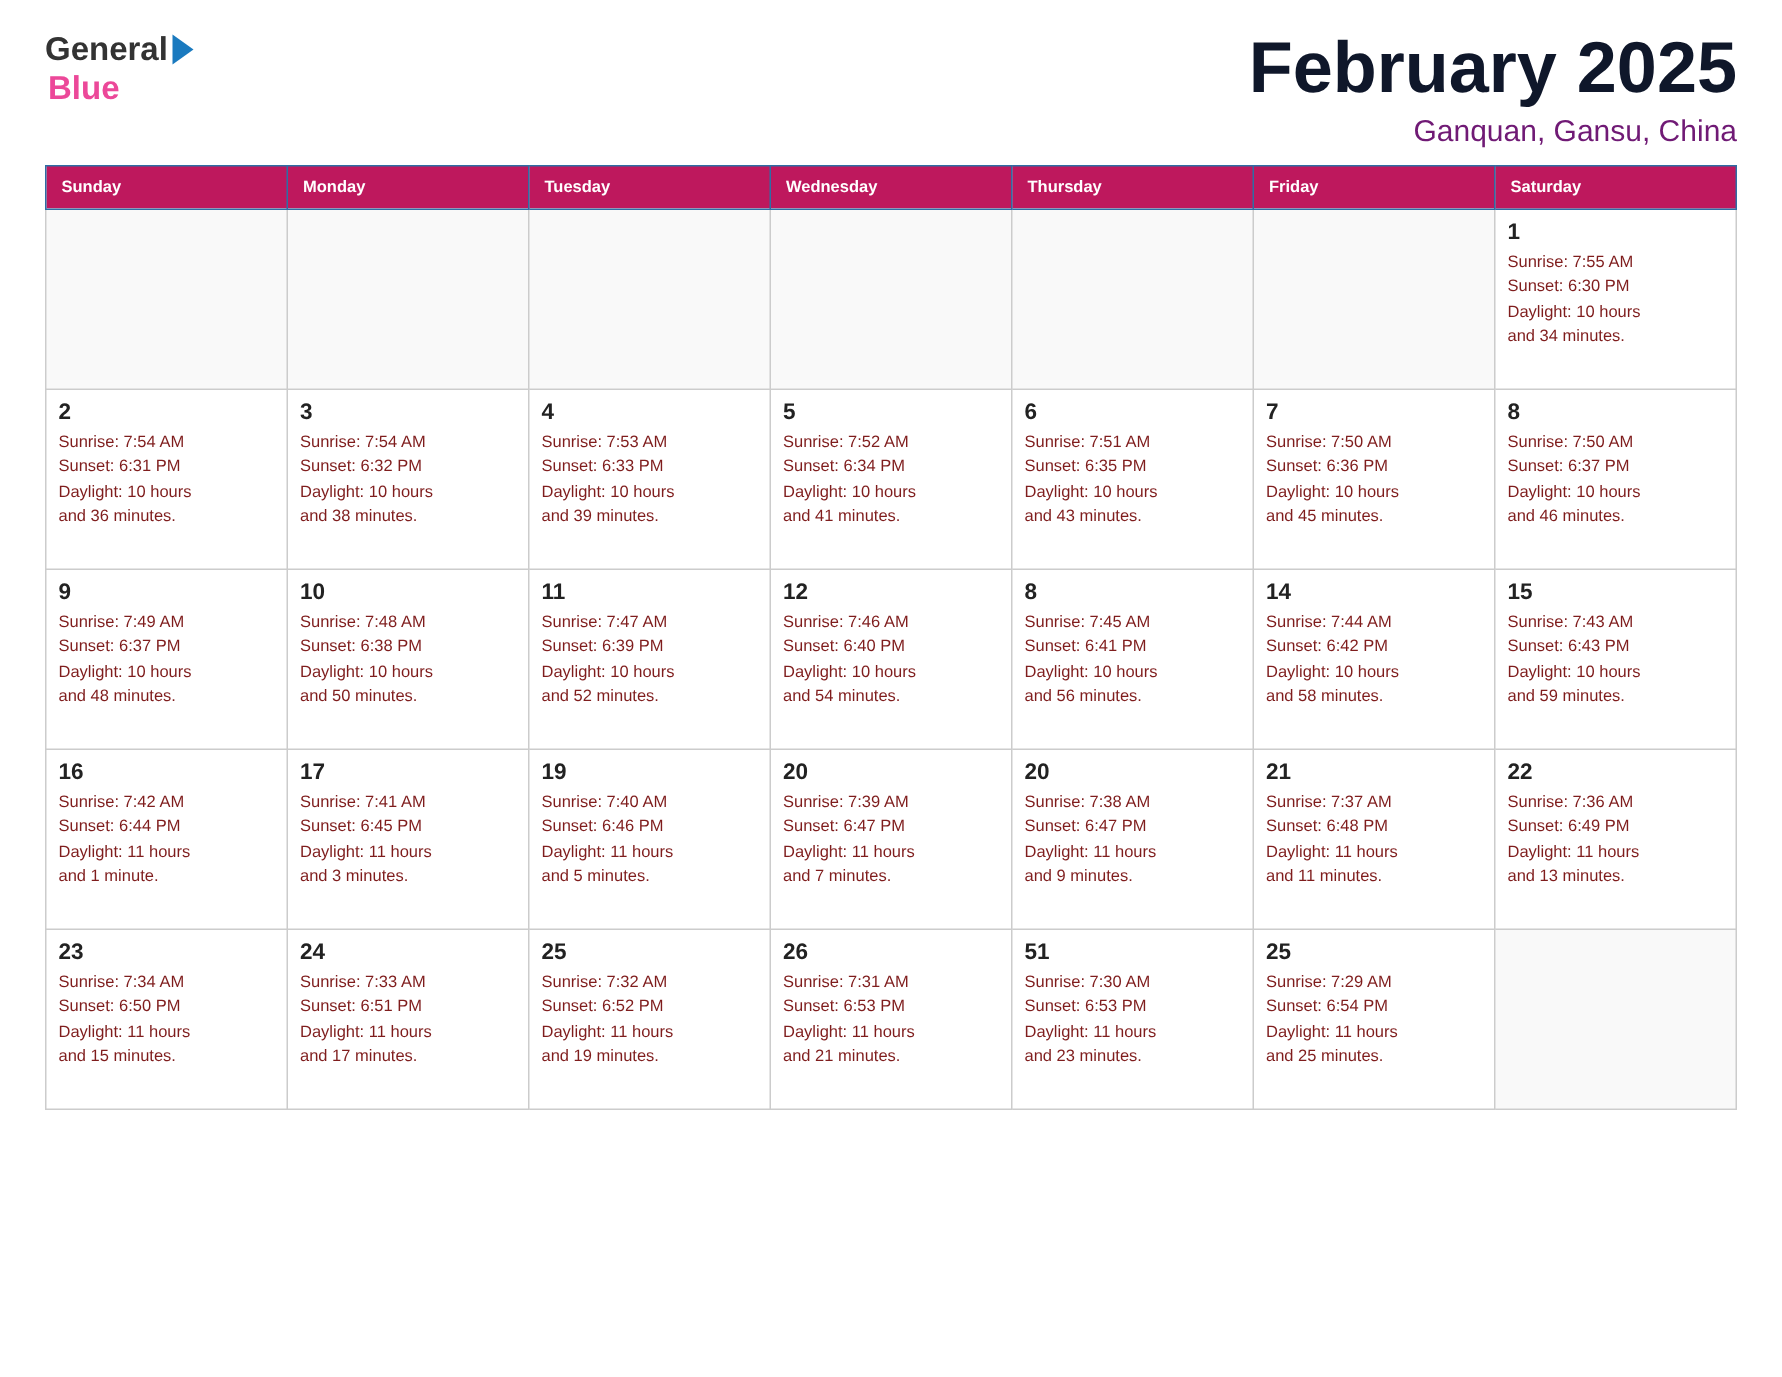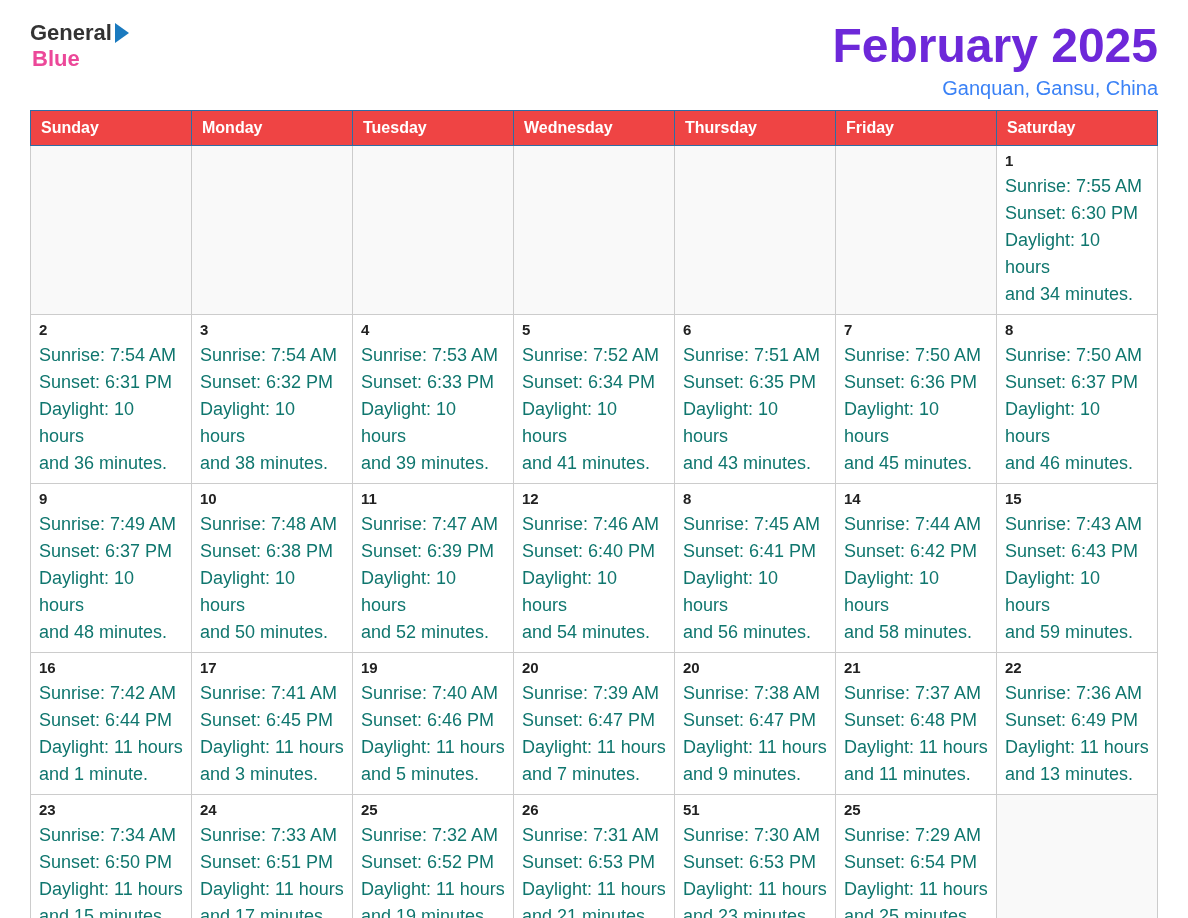--- a/index.html
+++ b/index.html
@@ -43,62 +43,62 @@
       font-weight: bold;
       color: #ec4899;
       margin-left: 2px;
     }
     .title-area {
       text-align: right;
     }
     .month-title {
       font-size: 48px;
       font-weight: bold;
-      color: #6d28d9;
+      color: #0f172a;
       line-height: 1.1;
     }
     .location {
       font-size: 20px;
-      color: #3b82f6;
+      color: #701a75;
       margin-top: 4px;
     }
     .calendar {
       width: 100%;
       border-collapse: collapse;
       margin-top: 10px;
     }
     .calendar thead th {
-      background-color: #ef4444;
+      background-color: #be185d;
       color: #fff;
       padding: 8px 10px;
       text-align: left;
-      font-size: 16px;
+      font-size: 11px;
       font-weight: bold;
       border: 1px solid #2e6da4;
     }
     .calendar tbody td {
       border: 1px solid #ccc;
       vertical-align: top;
       padding: 6px 8px;
       width: 14.28%;
       min-height: 100px;
       font-size: 13px;
       color: #333;
     }
     .day-number {
       font-size: 15px;
       font-weight: bold;
       color: #222;
       display: block;
       margin-bottom: 4px;
     }
     .day-info {
-      font-size: 18px;
+      font-size: 11px;
       line-height: 1.5;
-      color: #0f766e;
+      color: #7f1d1d;
     }
     .empty-cell {
       background: #f9f9f9;
     }
     .calendar tbody tr td {
       height: 120px;
     }
   </style>
 </head>
 <body>

